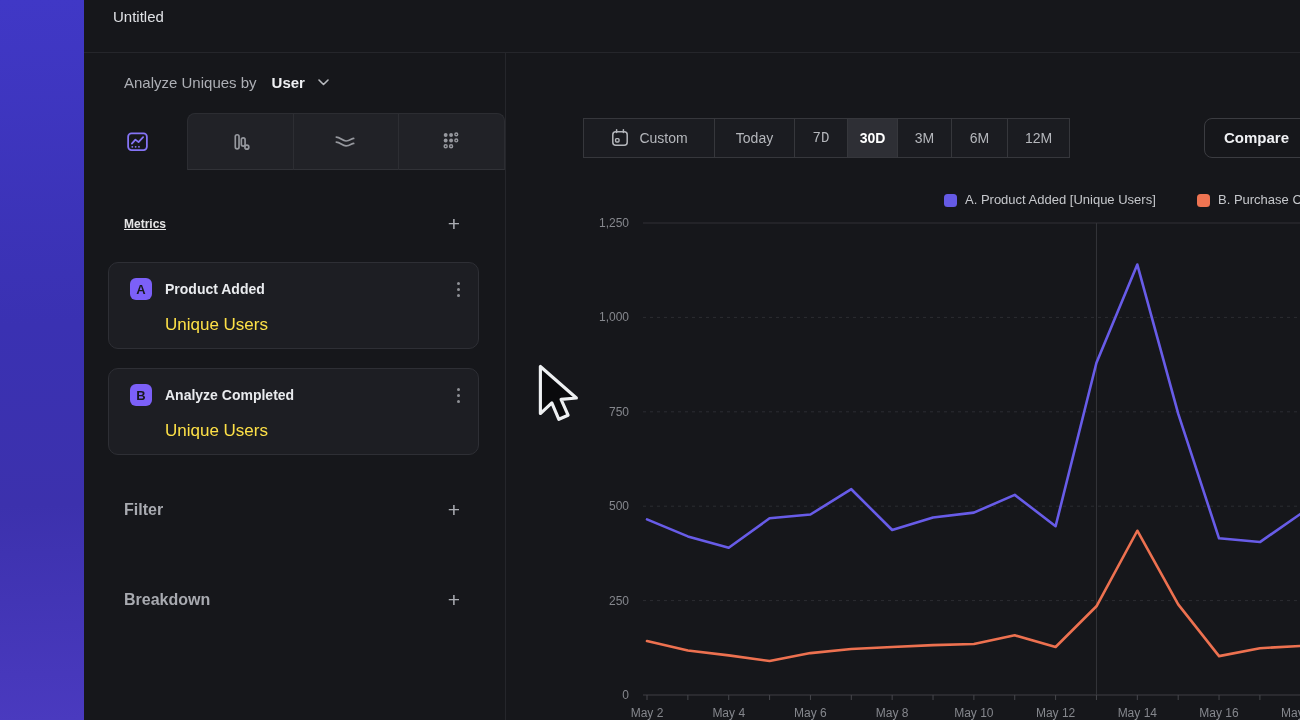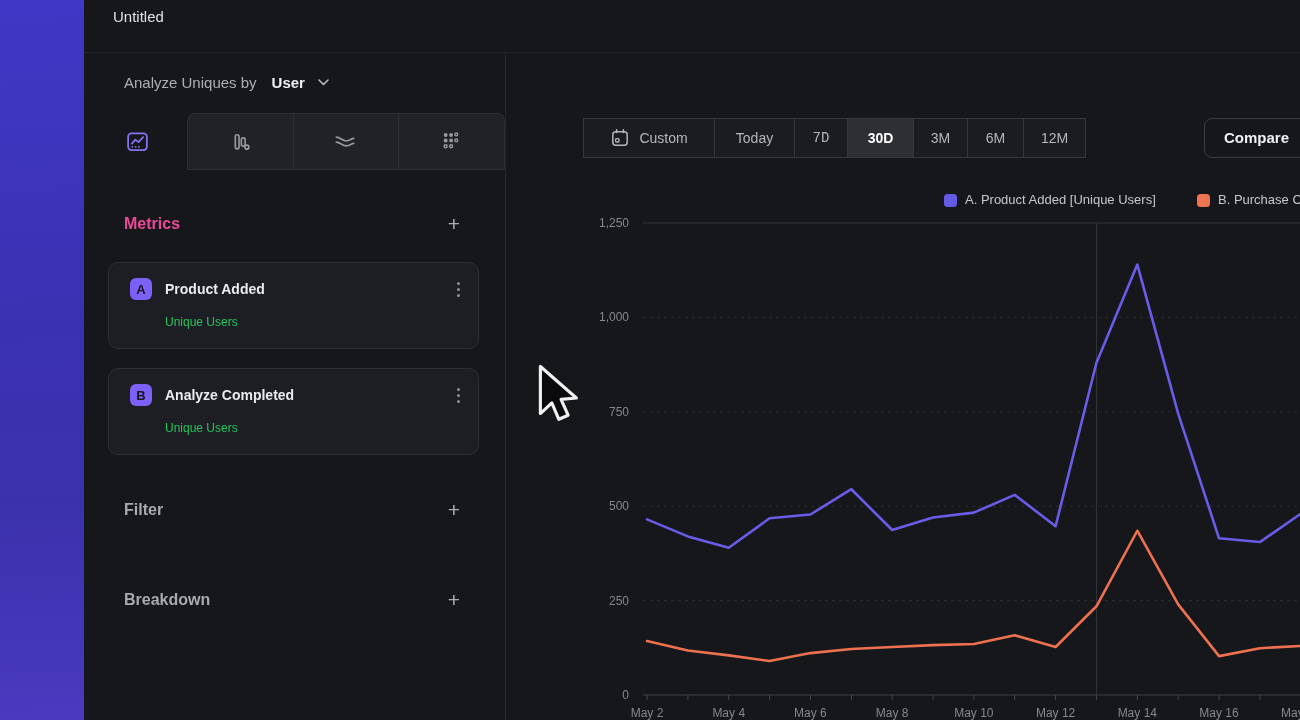--- a/index.html
+++ b/index.html
@@ -26,43 +26,43 @@
 
   
   .tab-strip { position:absolute; left:187px; top:113px; width:318px; height:57px;
     background:#212227; border:1px solid #2c2d32; border-bottom:1px solid #313237;
     border-radius:8px 8px 0 0; }
   .tab-divider { position:absolute; top:0; width:1px; height:56px; background:#2d2e33; }
   .tab-icon { position:absolute; top:130px; width:26px; height:26px; display:flex; align-items:center; justify-content:center; }
 
   
   .section-row { position:absolute; left:124px; width:336px; display:flex; justify-content:space-between; align-items:center; }
-  .metrics-heading { font-size:16px; font-weight:700; color:#ec4899; }
+  .metrics-heading { font-size:12px; font-weight:700; color:#e5e5e5;text-decoration:underline; }
   .section-label { font-size:16px; font-weight:700; color:#a8aab0; }
   .add-btn { font-size:21px; font-weight:400; color:#aaacb2; line-height:20px; cursor:default; }
 
   .metric-card { position:absolute; left:108px; width:371px; height:87px;
     background:#1d1e23; border:1px solid #2e2f35; border-radius:10px; }
   .metric-badge { position:absolute; left:21px; top:15px; width:22px; height:22px; border-radius:6px;
     display:flex; align-items:center; justify-content:center;
     font-size:13px; font-weight:700; color:#17181d; }
   .metric-title { position:absolute; left:56px; top:18px; font-size:14px; font-weight:700; color:#e9ebee; }
-  .metric-subtitle { position:absolute; left:56px; top:52px; font-size:12px; color:#22c55e; }
+  .metric-subtitle { position:absolute; left:56px; top:52px; font-size:17px; color:#fde047; }
   .kebab-icon { position:absolute; right:18px; top:19px; display:flex; flex-direction:column; gap:3px; }
   .kebab-icon i { width:3px; height:3px; border-radius:50%; background:#8e9095; }
 
   
   .range-bar { position:absolute; left:583px; top:118px; height:40px; display:flex;
     border:1px solid #36373c; border-radius:0; overflow:hidden; background:#1b1c21; }
   .range-seg { height:100%; display:flex; align-items:center; justify-content:center; gap:9px;
     font-size:14px; color:#b5b7bc; border-right:1px solid #36373c; }
   .range-seg:last-child { border-right:none; }
   .range-seg.sel { background:#2e2f35; color:#ffffff; font-weight:700; }
   .seg0{width:131px;} .seg1{width:80px;} .seg2{width:105px;} .seg3{width:53px;font-family:Liberation Mono, monospace;}
-  .seg4{width:66px;} .seg5{width:54px;} .seg6{width:56px;} .seg7{width:61px;}
+  .seg4{width:50px;} .seg5{width:54px;} .seg6{width:56px;} .seg7{width:61px;}
   .compare-btn { position:absolute; left:1204px; top:118px; width:130px; height:40px;
     border:1px solid #3b3c41; border-radius:8px; background:transparent;
     font-size:15px; font-weight:700; color:#f0f1f4; text-align:left; padding-left:19px;
     line-height:38px; font-family:"Liberation Sans",sans-serif; }
 
   
   .legend-item { position:absolute; top:192px; display:flex; align-items:flex-end; gap:8px; white-space:nowrap; }
   .legend-swatch { width:13px; height:13px; border-radius:3.5px; flex:none; }
   .legend-label { font-size:13px; color:#c6c8cc; }
 

